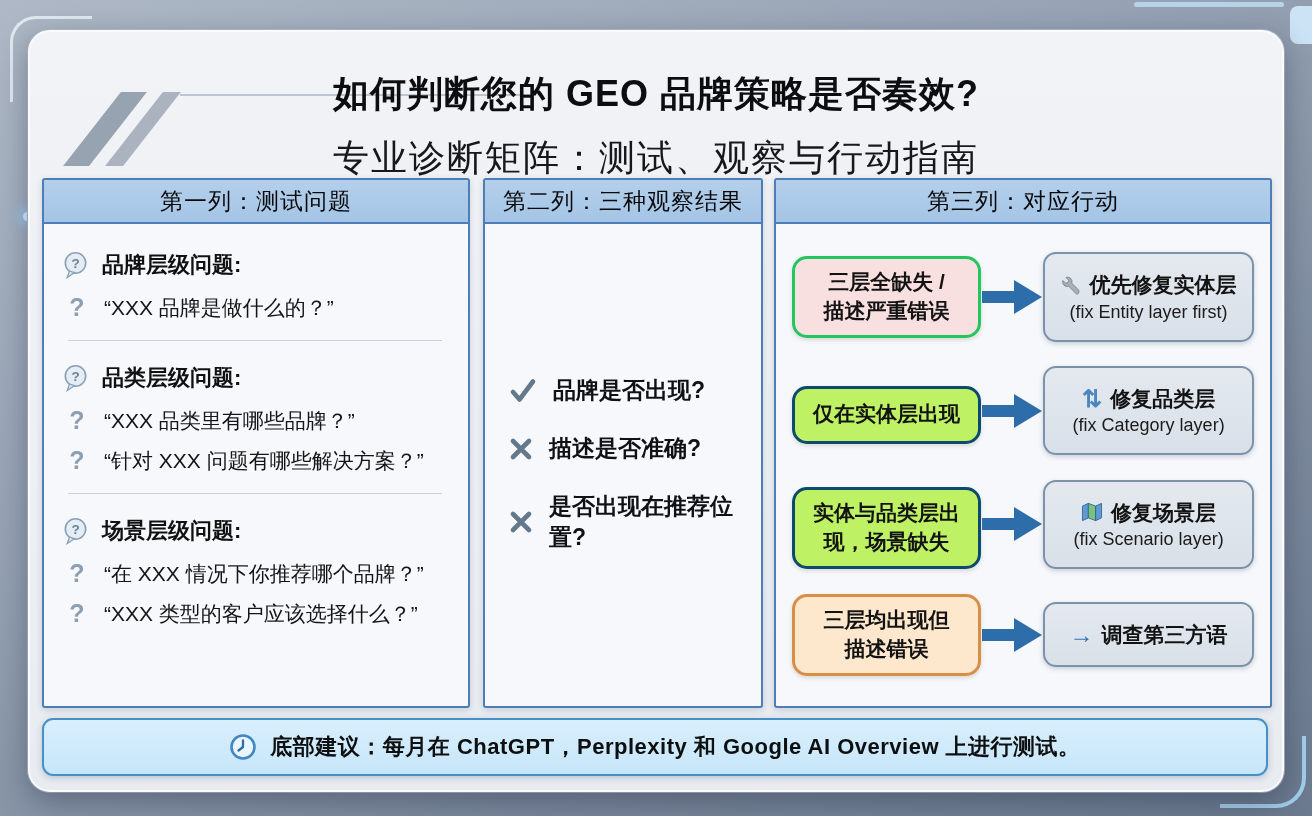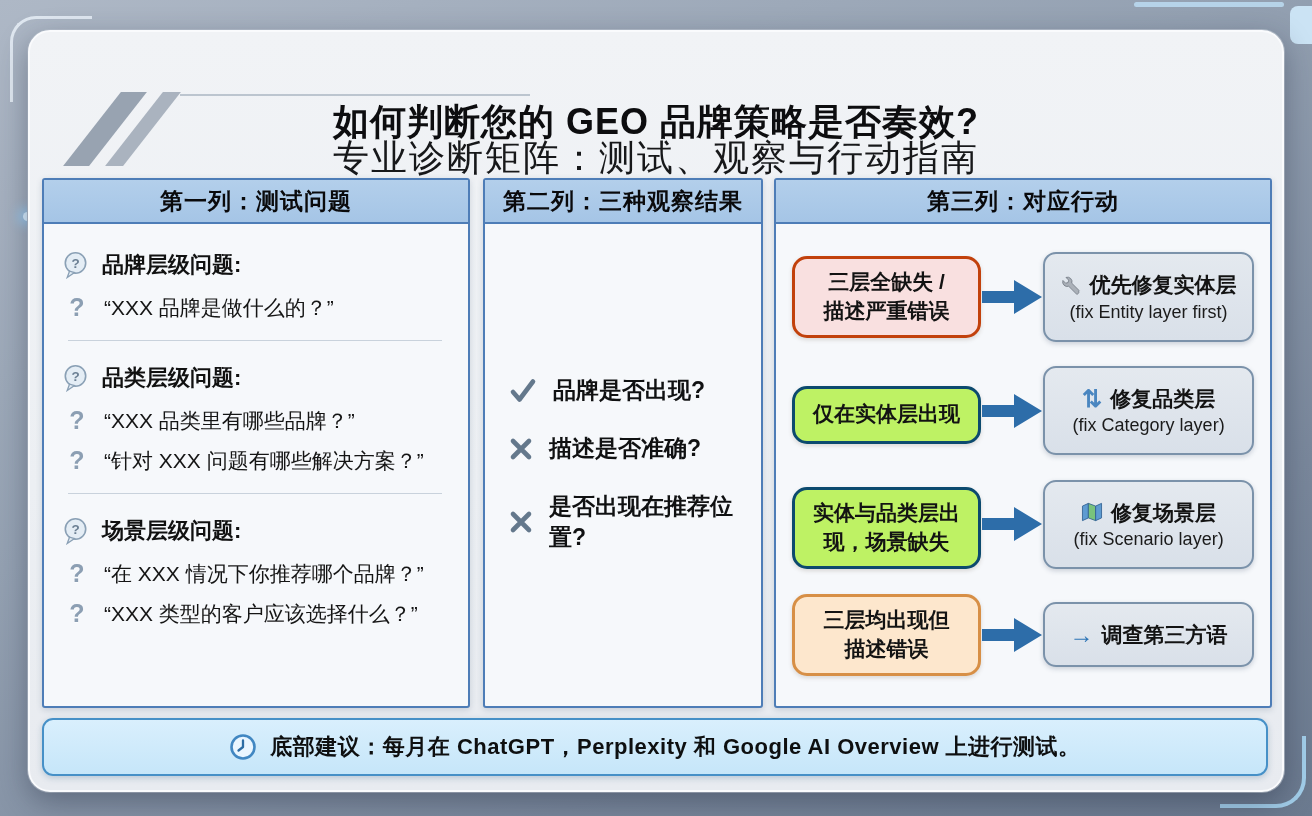--- a/index.html
+++ b/index.html
@@ -32,32 +32,32 @@
 
   
   .stripe1 { position:absolute; left:62px; top:60px; width:26px; height:74px;
     background:#98a3b1; transform:skewX(-38deg); }
   .stripe2 { position:absolute; left:104px; top:60px; width:18px; height:74px;
     background:#aab3bf; transform:skewX(-38deg); }
   .hline-tl { position:absolute; left:150px; top:62px; width:350px; height:2px; background:#bcc5cf; }
   .vline-tl { position:absolute; left:62px; top:158px; width:2px; height:290px; background:#c2cad4; }
 
   .title { position:absolute; top:38px; left:0; width:100%; text-align:center;
-    font-size:36px; font-weight:bold; color:#0d0d0f; letter-spacing:1px;margin-top:28px; }
+    font-size:36px; font-weight:bold; color:#0d0d0f; letter-spacing:1px; }
   .subtitle { position:absolute; top:102px; left:0; width:100%; text-align:center;
     font-size:36px; font-weight:400; color:#17181a; letter-spacing:2px; }
 
   .col { position:absolute; top:146px; height:530px; background:#f6f8fb;
     border:2px solid #4e7db7; border-radius:3px; box-shadow:0 2px 6px rgba(60,80,110,.2); }
   .col1 { left:12px; width:428px; }
   .col2 { left:453px; width:280px; }
   .col3 { left:744px; width:498px; }
   .col-header { height:44px; background:linear-gradient(180deg,#b3cfeb,#a5c5e6);
     border-bottom:2px solid #4e7db7; display:flex; align-items:center; justify-content:center;
-    font-size:23px; font-weight:bold; color:#0a0a0c; letter-spacing:1px; }
+    font-size:23px; font-weight:normal; color:#0a0a0c; letter-spacing:1px; }
   .col-body { height:480px; }
 
   
   .col1 .col-body { padding:26px 16px 0 18px; }
   .qa-heading { display:flex; align-items:center; gap:13px; margin-bottom:13px; }
   .qa-heading .txt { font-size:22px; font-weight:bold; color:#111; }
   .q-row { display:flex; align-items:center; gap:15px; margin-bottom:11px; padding-left:3px; }
   .q-row .txt { font-size:21px; color:#151515; }
   .qmark { width:24px; text-align:center; font-size:25px; font-weight:bold; color:#8c9fb3;
     text-shadow:0 1px 1px rgba(255,255,255,.8); }
@@ -69,21 +69,21 @@
   .obs-item { display:flex; align-items:center; gap:16px; }
   .obs-item .txt { font-size:23px; font-weight:600; color:#101112; }
 
   
   .col3 .col-body { display:flex; flex-direction:column; justify-content:space-evenly;
     padding:4px 16px 4px 16px; }
   .action-row { display:flex; align-items:center; }
   .cond-box { width:192px; min-height:58px; display:flex; flex-direction:column; justify-content:center;
     text-align:center; border-radius:15px; padding:9px 8px; font-size:21px; font-weight:bold;
     color:#131313; line-height:1.38; box-shadow:0 2px 4px rgba(90,70,50,.18); }
-  .cond-red    { background:#f9e0e0; border:3px solid #c2410c; }
+  .cond-red    { background:#f9e0e0; border:3px solid #22c55e; }
   .cond-yellow { background:#bef264; border:3px solid #0c4a6e;margin-top:8px; }
   .cond-orange { background:#fde7cd; border:3px solid #d78f46;padding-left:8px; }
   .big-arrow { margin:0 auto; flex:none; }
   .action-box { width:214px; margin-left:auto; background:linear-gradient(180deg,#e4e9ef,#d9e0e9);
     border:2.5px solid #7b92aa; border-radius:13px; padding:17px 8px; text-align:center;
     box-shadow:0 2px 5px rgba(50,70,95,.22); }
   .action-line1 { display:flex; align-items:center; justify-content:center; gap:8px;
     font-size:21px; font-weight:bold; color:#131313; line-height:1.3; }
   .action-line2 { display:flex; align-items:center; justify-content:center; gap:8px;
     font-size:18px; font-weight:400; color:#1b1b1b; margin-top:3px; }

